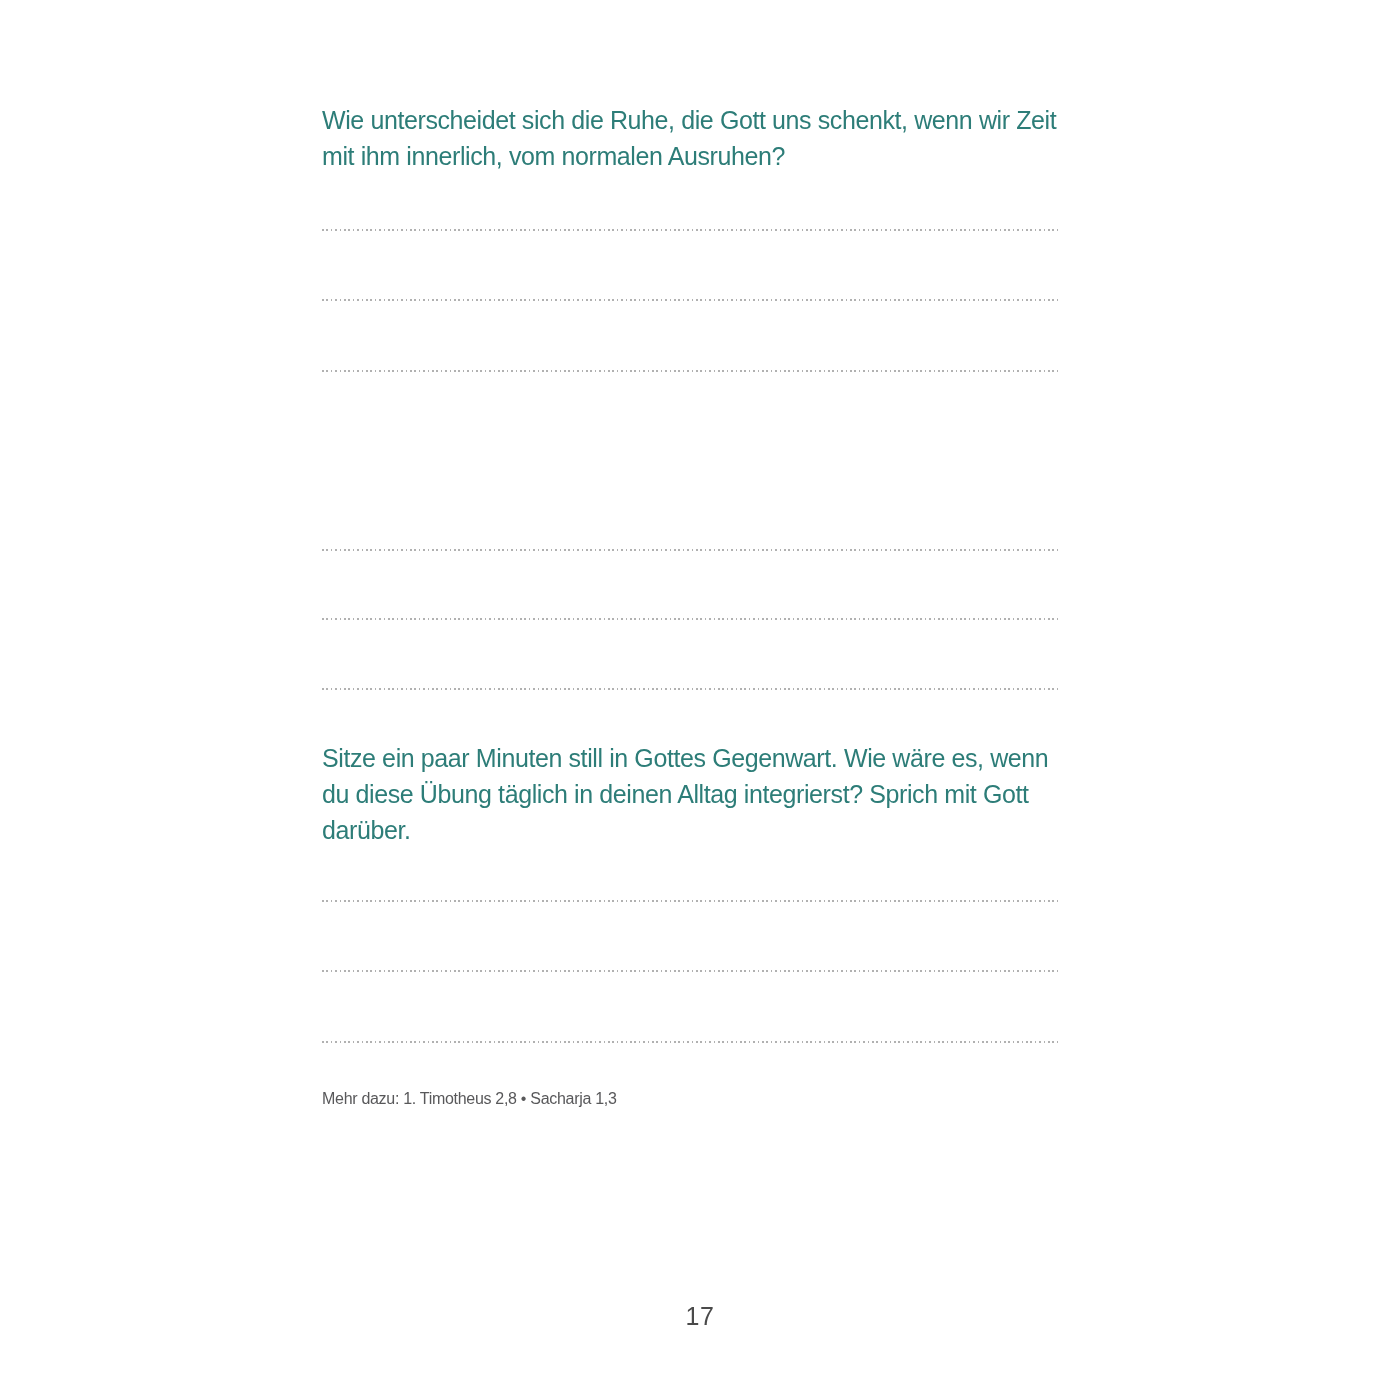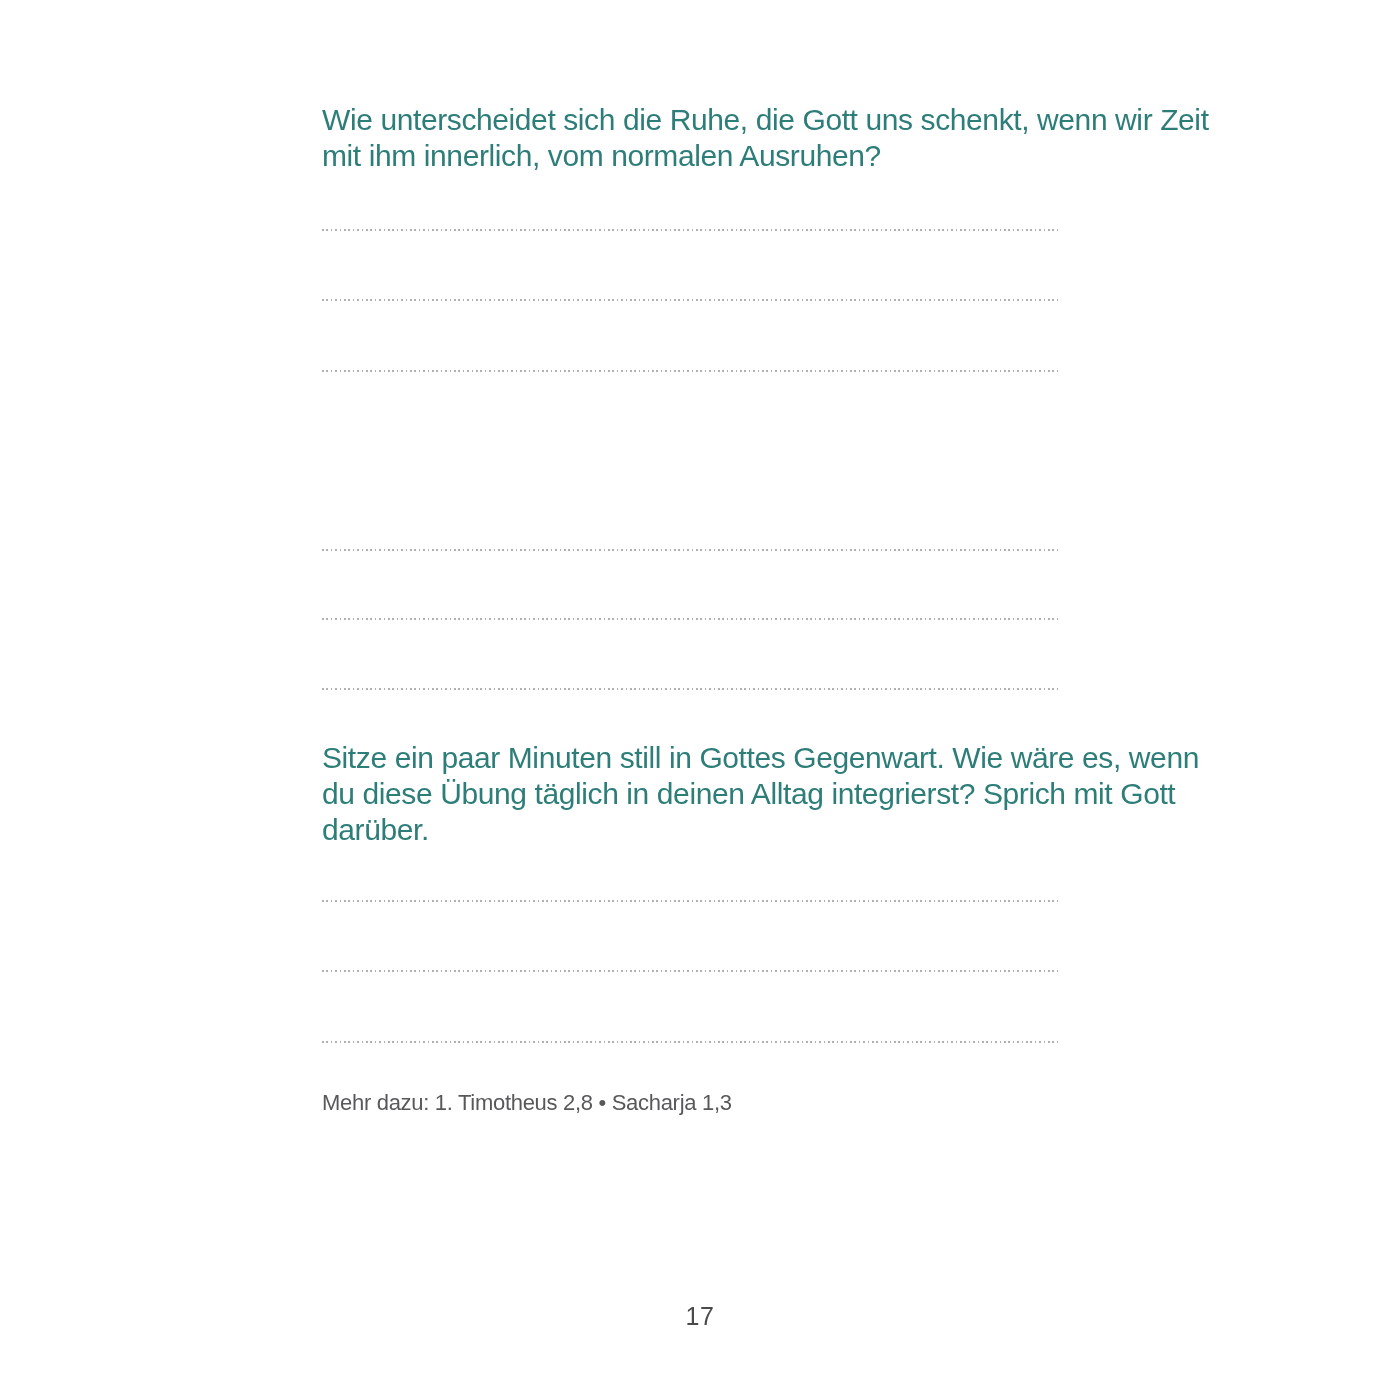--- a/index.html
+++ b/index.html
@@ -15,41 +15,41 @@
     height:1400px;
     background:#ffffff;
     overflow:hidden;
     font-family:"Liberation Sans","DejaVu Sans",sans-serif;
   }
   .question{
     position:absolute;
     left:322px;
     width:780px;
     color:var(--accent);
-    font-size:30px;
+    font-size:25px;
     font-weight:500;
     letter-spacing:-0.4px;
     line-height:36px;
     white-space:nowrap;
   }
   .answer-line{
     position:absolute;
     left:322px;
     width:738px;
     height:2px;
     background-image:repeating-linear-gradient(90deg,
       var(--line) 0, var(--line) 1.6px,
       transparent 1.6px, transparent 4.4px);
   }
   .footer-reference{
     position:absolute;
     left:322px;
     top:1090px;
     color:var(--muted);
-    font-size:22px;
+    font-size:16px;
     letter-spacing:-0.3px;
     white-space:nowrap;
   }
   .page-number{
     position:absolute;
     left:0;
     top:1302px;
     width:100%;
     text-align:center;
     color:var(--pagenum);

